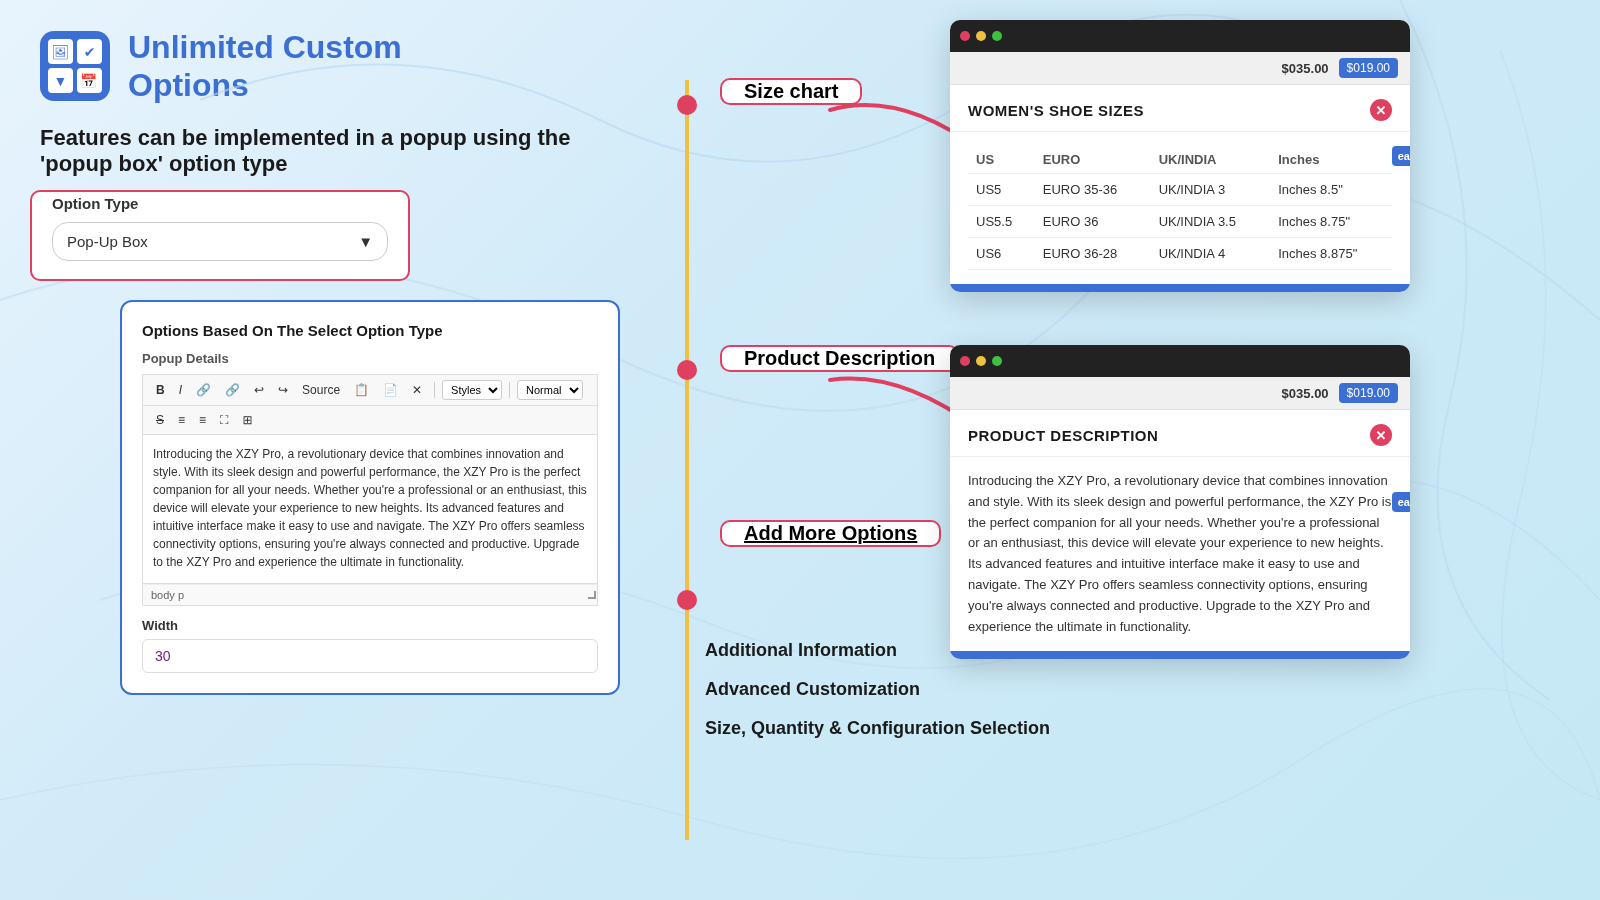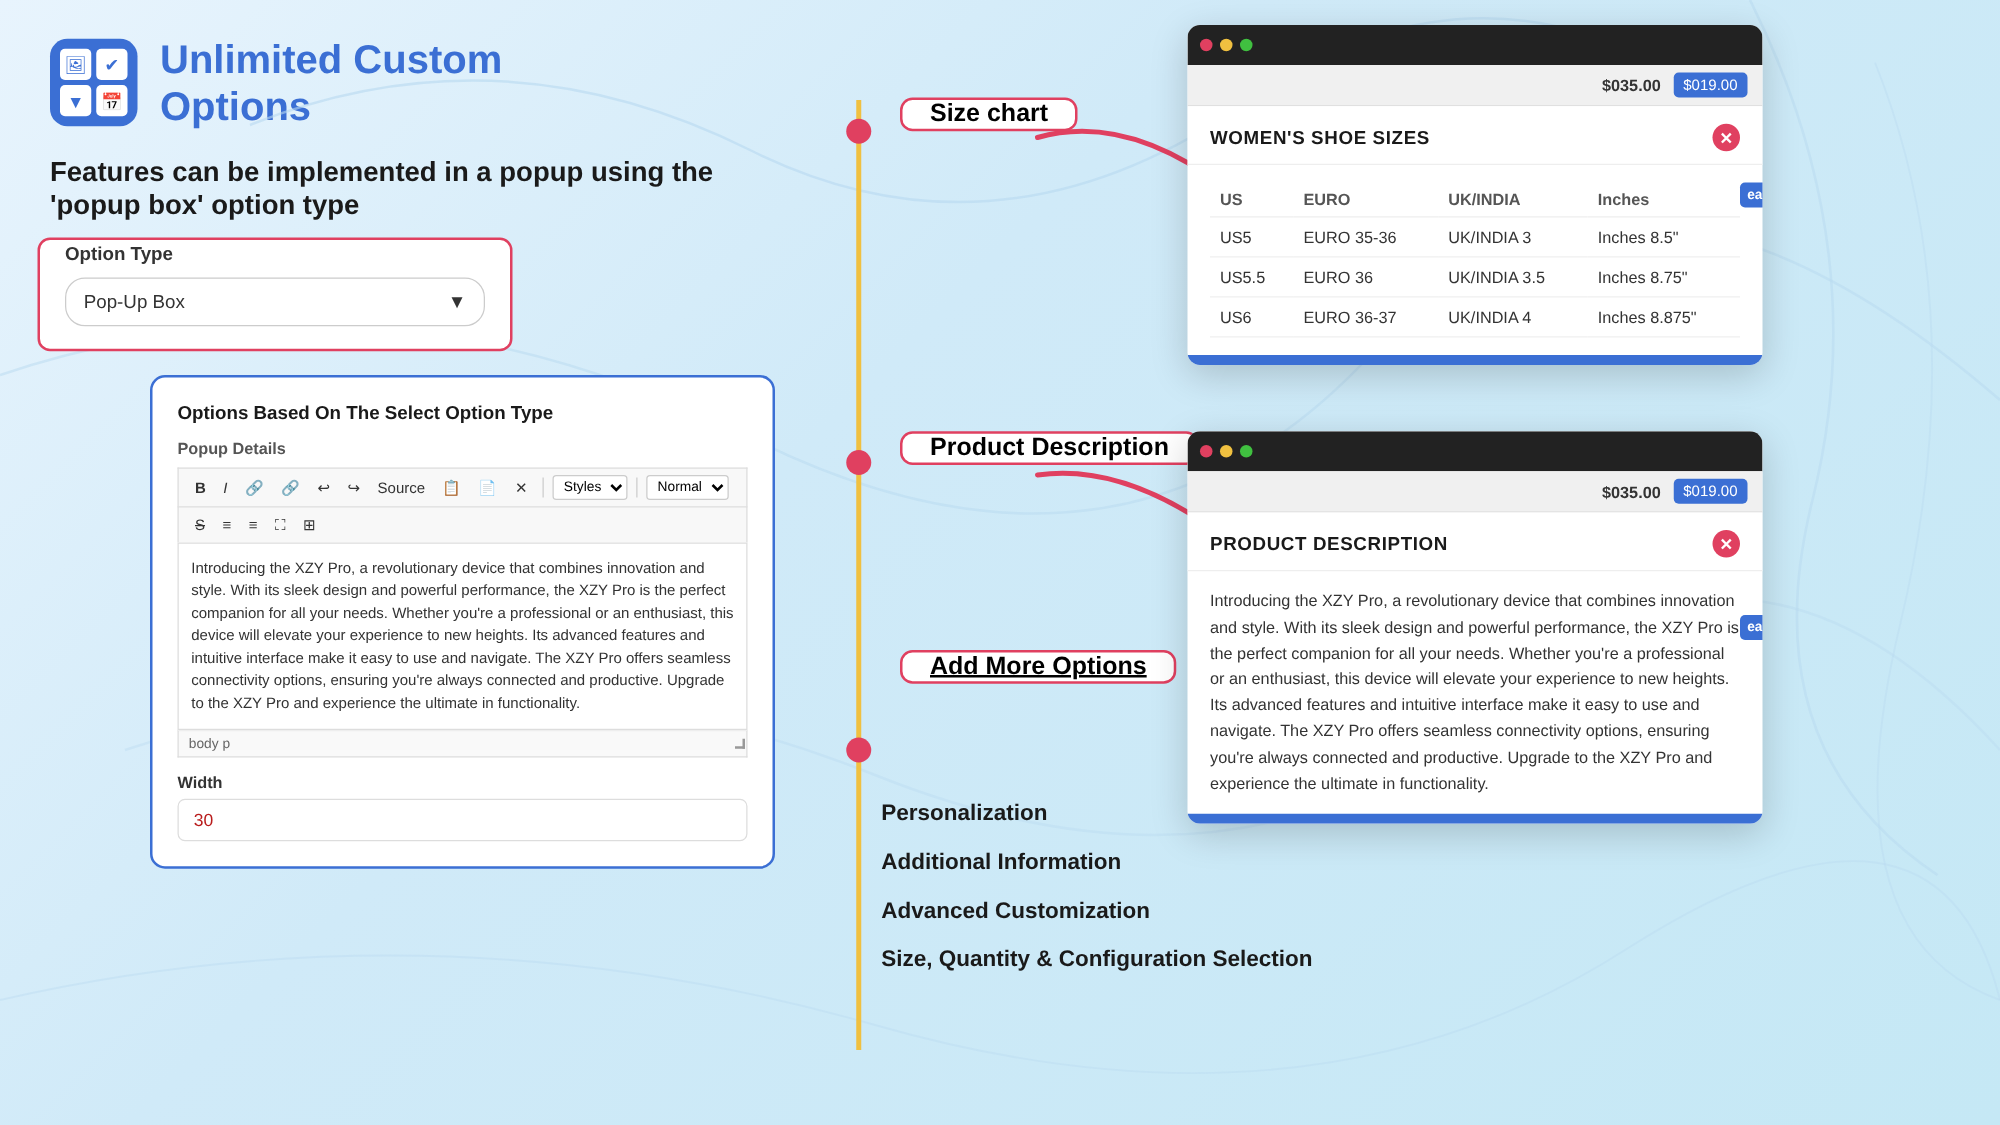--- a/index.html
+++ b/index.html
@@ -181,21 +181,21 @@
       color: #333;
       margin-top: 12px;
       margin-bottom: 6px;
     }
     .width-input {
       border: 1px solid #ddd;
       border-radius: 6px;
       padding: 8px 12px;
       font-size: 14px;
       width: 100%;
-      color: #b91c1c;
+      color: #701a75;
     }
 
     
     .timeline {
       position: absolute;
       left: 685px;
       top: 80px;
       bottom: 60px;
       width: 4px;
       background: #f0c040;
@@ -447,21 +447,20 @@
 <svg class="arrow-svg" style="left: 820px; top: 360px; width: 200px; height: 100px;" viewBox="0 0 200 100">
   <path d="M 10 20 Q 80 10, 160 70" stroke="#e04060" stroke-width="4" fill="none" stroke-linecap="round"></path>
   <polygon points="152,62 168,76 148,78" fill="#e04060"></polygon>
 </svg>
 
 <div class="label-box" style="left: 720px; top: 520px; text-decoration: underline;">
   <span>Add More Options</span>
 </div>
 
 <div style="position: absolute; left: 705px; top: 640px;">
-  <div class="add-more-item">Personalization</div>
   <div class="add-more-item">Additional Information</div>
   <div class="add-more-item">Advanced Customization</div>
   <div class="add-more-item">Size, Quantity &amp; Configuration Selection</div>
 </div>
 
 <div class="popup-window" style="left: 950px; top: 20px; width: 460px;">
   <div style="background: #222; height: 32px; display: flex; align-items: center; padding: 0 10px; gap: 6px;">
     <div style="width:10px;height:10px;background:#e04060;border-radius:50%;"></div>
     <div style="width:10px;height:10px;background:#f0c040;border-radius:50%;"></div>
     <div style="width:10px;height:10px;background:#40c040;border-radius:50%;"></div>
@@ -494,21 +493,21 @@
           <td>Inches 8.5"</td>
         </tr>
         <tr>
           <td>US5.5</td>
           <td>EURO 36</td>
           <td>UK/INDIA 3.5</td>
           <td>Inches 8.75"</td>
         </tr>
         <tr>
           <td>US6</td>
-          <td>EURO 36-37</td>
+          <td>EURO 36-28</td>
           <td>UK/INDIA 4</td>
           <td>Inches 8.875"</td>
         </tr>
       </tbody>
     </table>
   </div>
   <div class="popup-bottom-bar"></div>
 </div>
 
 <div class="popup-window" style="left: 950px; top: 345px; width: 460px;">

